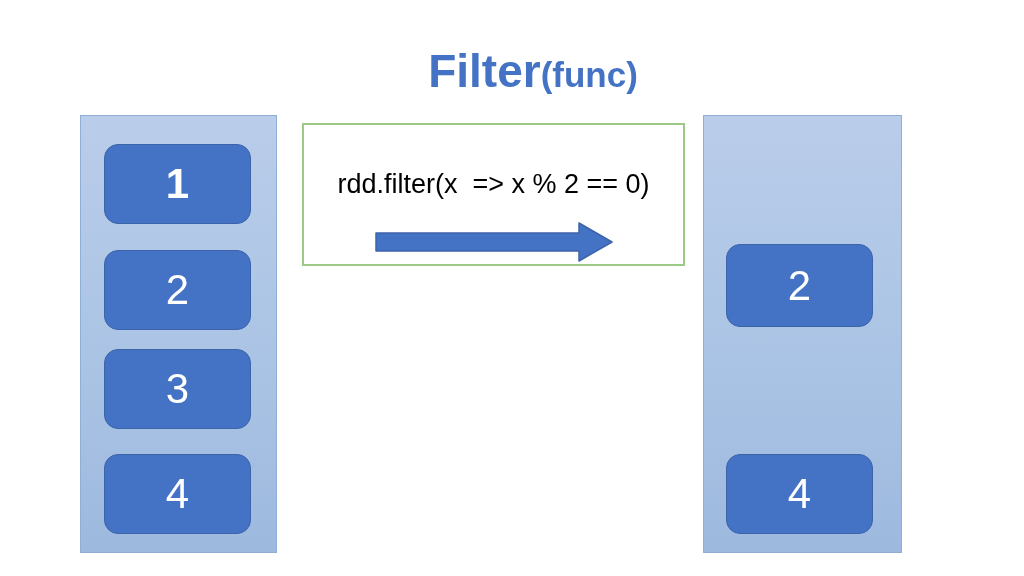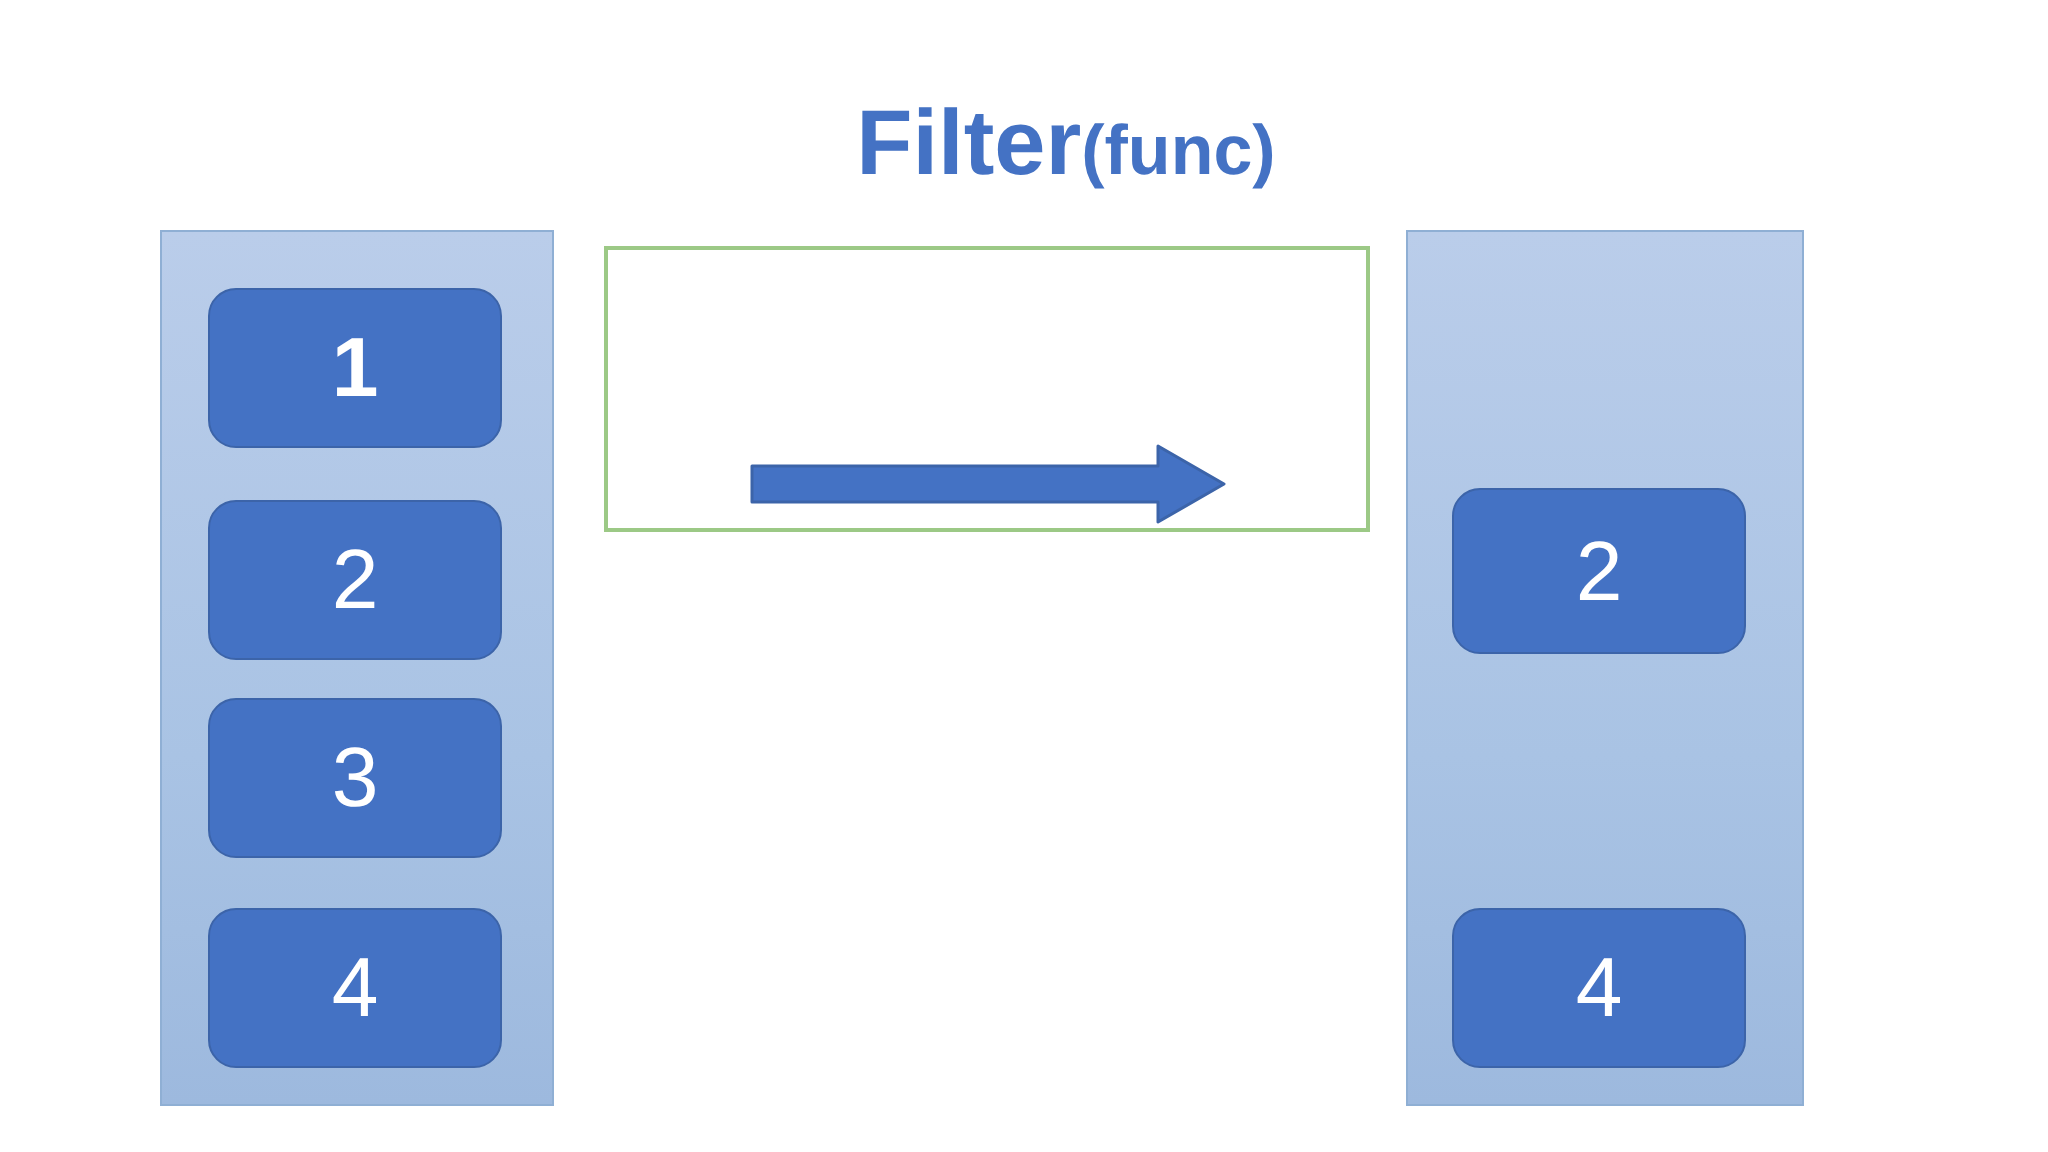--- a/index.html
+++ b/index.html
@@ -100,20 +100,21 @@
   </div>
 
   <div class="partition left">
     <div class="block bold" style="top:28px;">1</div>
     <div class="block" style="top:134px;">2</div>
     <div class="block" style="top:233px;">3</div>
     <div class="block" style="top:338px;">4</div>
   </div>
 
   <div class="code-box">
+    <div class="code-text">rdd.filter(x  =&gt; x % 2 == 0)</div>
     <svg class="arrow-icon" viewBox="0 0 240 42" xmlns="http://www.w3.org/2000/svg">
       <path d="M2 12 L205 12 L205 2 L238 21 L205 40 L205 30 L2 30 Z" fill="#4472c4" stroke="#3c64a9" stroke-width="1.5" stroke-linejoin="round"></path>
     </svg>
   </div>
 
   <div class="partition right">
     <div class="block" style="top:128px; left:22px; height:83px;">2</div>
     <div class="block" style="top:338px; left:22px;">4</div>
   </div>
 

